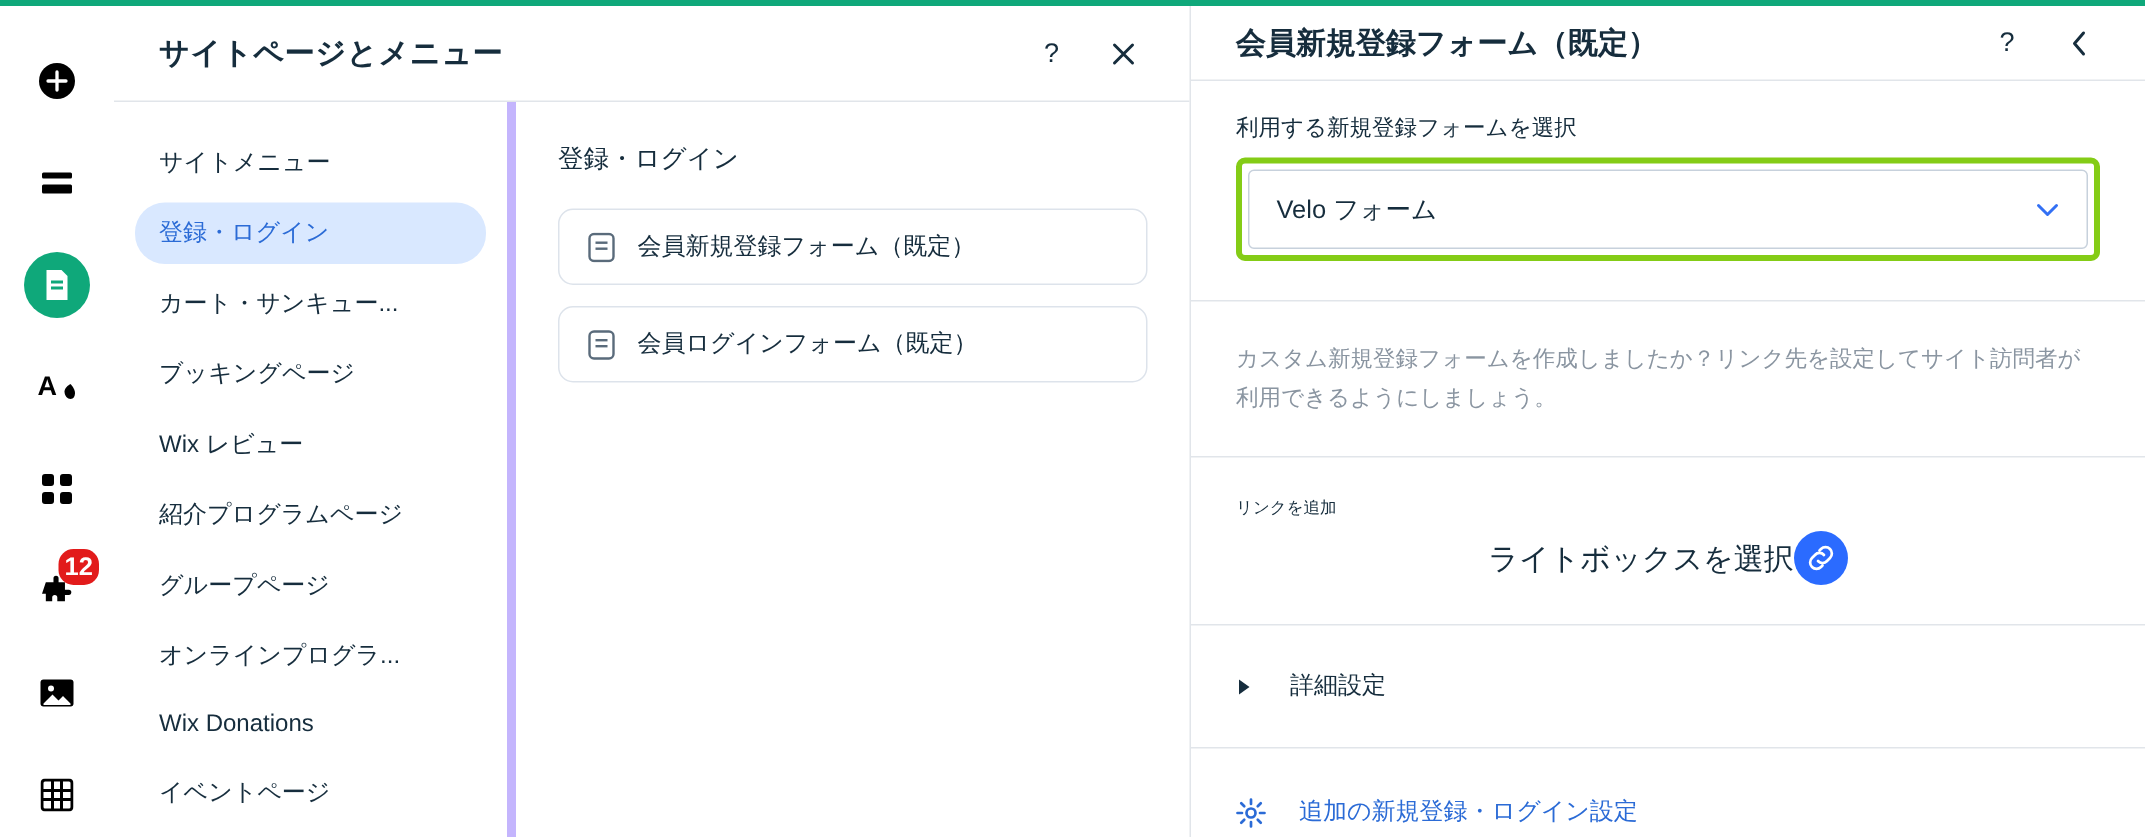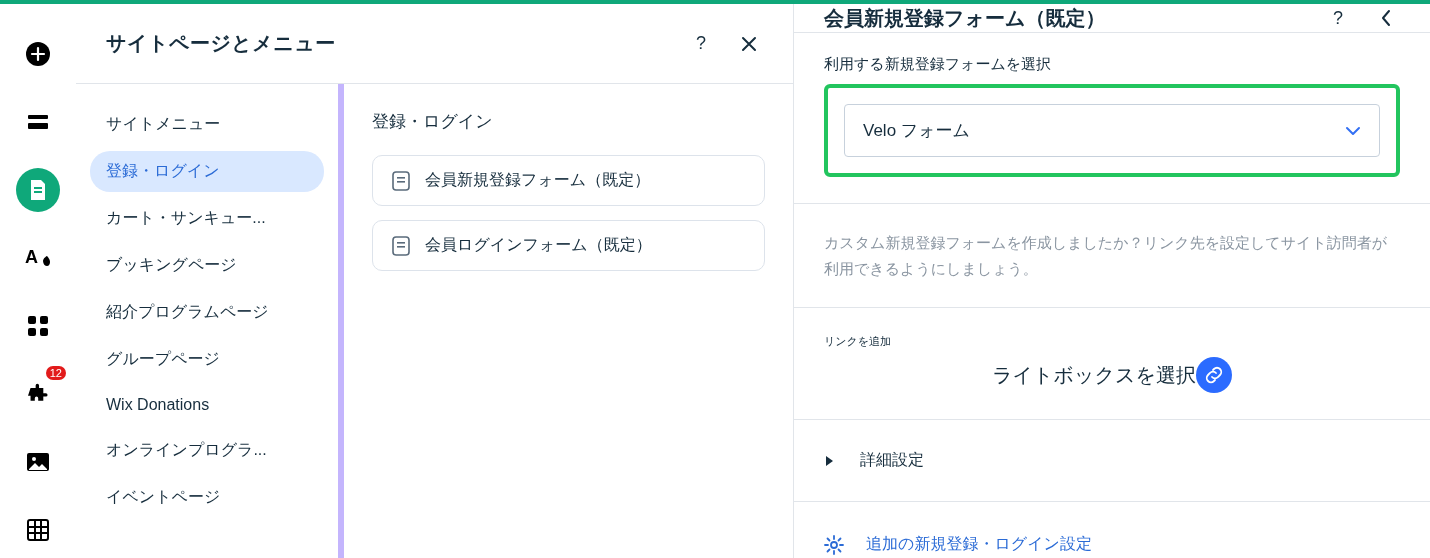--- a/index.html
+++ b/index.html
@@ -34,34 +34,34 @@
     cursor: pointer;
   }
   .rail-item.active {
     background: #0fa87a;
     color:#fff;
   }
   .rail-item:not(.active){ color:#000; }
   .rail-badge {
     position:absolute; top:-6px; right:-6px;
     background:#e21b1b; color:#fff;
-    font-size:11px; font-weight:400;
-    min-width:20px; height:14px; border-radius:10px;
+    font-size:17px; font-weight:700;
+    min-width:20px; height:24px; border-radius:10px;
     display:flex;align-items:center;justify-content:center;
     padding:0 4px;
   }
   
   .left-panel {
     width: 718px;
     border-right: 1px solid #e1e5ea;
     display:flex; flex-direction:column;
     flex-shrink: 0;
   }
   .panel-header {
-    height: 80px;
+    height: 64px;
     display:flex; align-items:center;
     padding: 0 30px;
     border-bottom: 1px solid #e1e5ea;
     justify-content: space-between;
   }
   .panel-title {
     font-size: 20px; font-weight: 700;
     letter-spacing: 0.5px;
   }
   .panel-header-actions { display:flex; gap:20px; align-items:center; }
@@ -108,23 +108,23 @@
   }
   .rp-header {
     height:70px; border-bottom:1px solid #e1e5ea;
     display:flex;align-items:center;justify-content:space-between;
     padding:0 30px;
   }
   .rp-title { font-size:20px; font-weight:700; }
   .rp-body { padding: 22px 30px 0 30px; display:flex;flex-direction:column; gap:0;}
   .field-label { font-size:15px; color:#162d3d; margin-bottom:10px;}
   .select-wrap {
-    border:4px solid #22c55e;
+    border:4px solid #84cc16;
     border-radius:6px;
-    padding:16px;
+    padding:4px;
   }
   .select {
     border:1px solid #c7d1dc;
     border-radius:4px;
     padding: 14px 18px;
     display:flex;align-items:center;justify-content:space-between;
     cursor:pointer;
     font-size:17px;
     background:#fff;
   }
@@ -221,24 +221,25 @@
             </svg>
         </div>
       </div>
     </div>
     <div class="left-body">
       <div class="sidebar">
         <div class="sidebar-item">サイトメニュー</div>
         <div class="sidebar-item selected">登録・ログイン</div>
         <div class="sidebar-item">カート・サンキュー...</div>
         <div class="sidebar-item">ブッキングページ</div>
+        <div class="sidebar-item">Wix レビュー</div>
         <div class="sidebar-item">紹介プログラムページ</div>
         <div class="sidebar-item">グループページ</div>
+        <div class="sidebar-item">オンラインプログラ...</div>
         <div class="sidebar-item">Wix Donations</div>
-        <div class="sidebar-item">オンラインプログラ...</div>
         <div class="sidebar-item">イベントページ</div>
       </div>
       <div class="content">
         <div class="content-title">登録・ログイン</div>
         <div class="page-row">
           <span class="page-row-icon">
             <svg width="18" height="20" viewBox="0 0 18 20">
                 <rect x="1" y="1" width="16" height="18" rx="3" fill="none" stroke="#5a6b7b" stroke-width="1.6"></rect>
                 <rect x="5" y="6" width="8" height="1.6" fill="#5a6b7b"></rect>
                 <rect x="5" y="10" width="8" height="1.6" fill="#5a6b7b"></rect>

